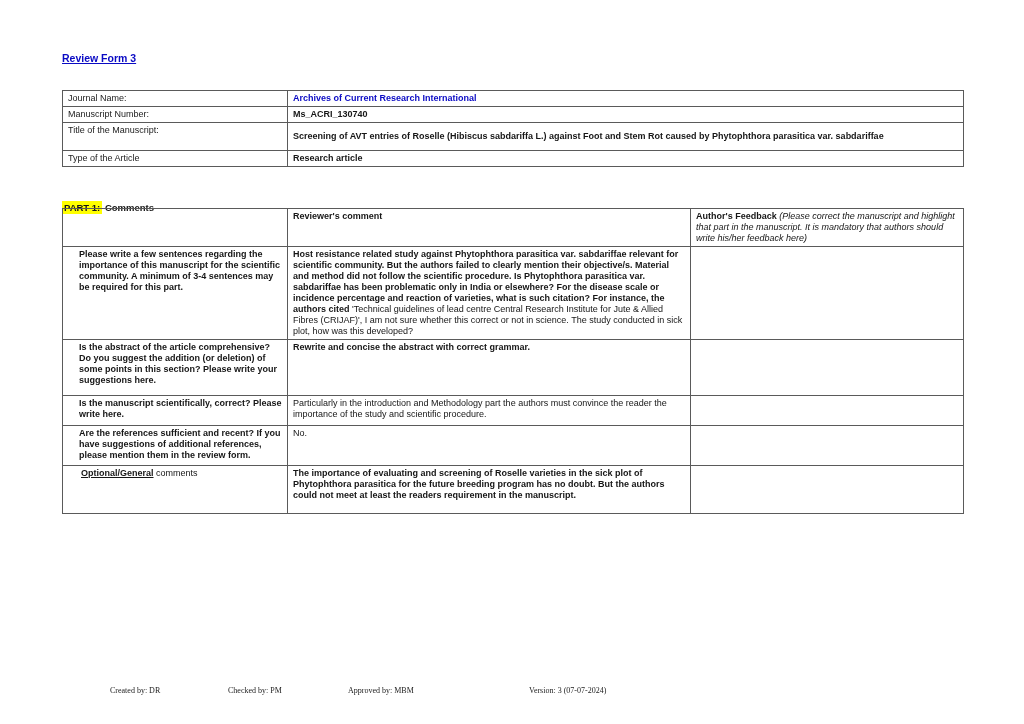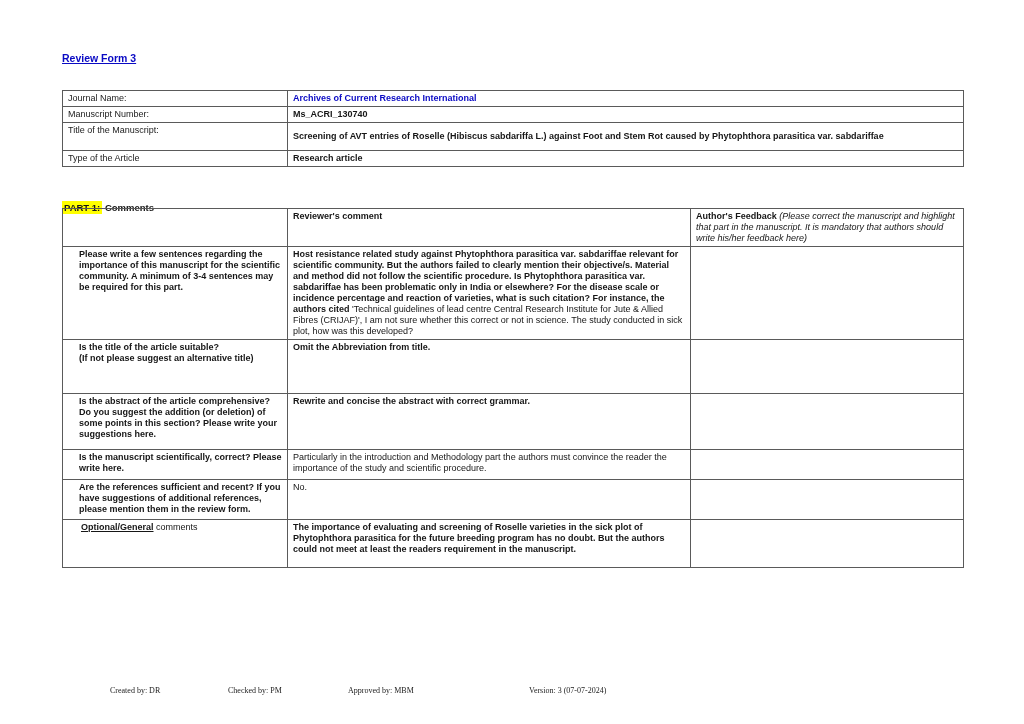--- a/index.html
+++ b/index.html
@@ -117,26 +117,20 @@
       <td class="hdr-rev">Reviewer's comment</td>
       <td><span class="hdr-auth-b">Author's Feedback </span><span class="hdr-auth-i">(Please correct the manuscript and highlight that part in the manuscript. It is mandatory that authors should write his/her feedback here)</span></td>
     </tr>
 
     <tr>
       <td class="qcell" style="height:80px">Please write a few sentences regarding the importance of this manuscript for the scientific community. A minimum of 3-4 sentences may be required for this part.</td>
       <td><span class="c-bold">Host resistance related study against Phytophthora parasitica var. sabdariffae relevant for scientific community. But the authors failed to clearly mention their objective/s. Material and method did not follow the scientific procedure. Is Phytophthora parasitica var. sabdariffae has been problematic only in India or elsewhere? For the disease scale or incidence percentage and reaction of varieties, what is such citation? For instance, the authors cited </span><span class="c-norm">'Technical guidelines of lead centre Central Research Institute for Jute &amp; Allied Fibres (CRIJAF)', I am not sure whether this correct or not in science. The study conducted in sick plot, how was this developed?</span></td>
       <td></td>
     </tr>
 
-    <tr>
-      <td class="qcell" style="height:54px">Is the title of the article suitable?
-(If not please suggest an alternative title)</td>
-      <td><span class="c-bold">Omit the Abbreviation from title.</span><span class="c-norm"></span></td>
-      <td></td>
-    </tr>
 
     <tr>
       <td class="qcell" style="height:56px">Is the abstract of the article comprehensive? Do you suggest the addition (or deletion) of some points in this section? Please write your suggestions here.</td>
       <td><span class="c-bold">Rewrite and concise the abstract with correct grammar.</span><span class="c-norm"></span></td>
       <td></td>
     </tr>
 
     <tr>
       <td class="qcell" style="height:30px">Is the manuscript scientifically, correct? Please write here.</td>
       <td><span class="c-bold"></span><span class="c-norm">Particularly in the introduction and Methodology part the authors must convince the reader the importance of the study and scientific procedure.</span></td>

